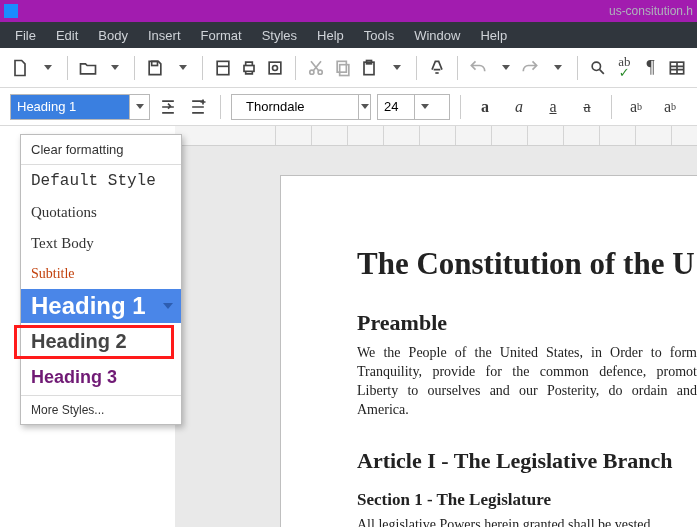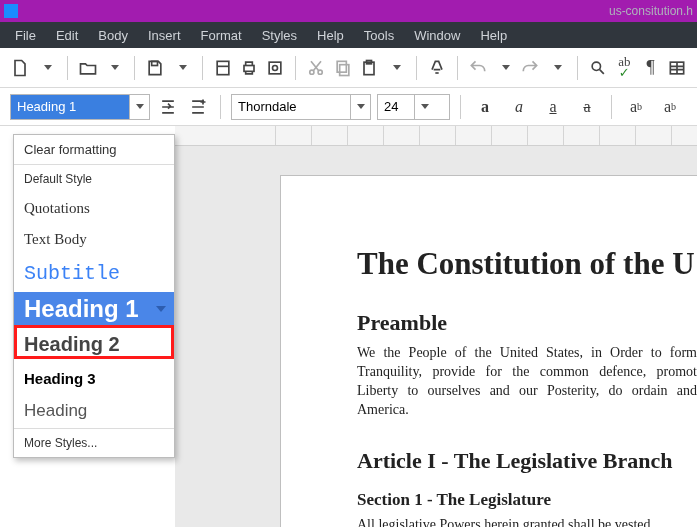--- a/index.html
+++ b/index.html
@@ -13,21 +13,21 @@
 .tool { width: 24px; height: 24px; display: flex; align-items: center; justify-content: center; color: #444; }
 .tool svg { width: 20px; height: 20px; }
 .arrow-small::after { content: ""; border-left: 4px solid transparent; border-right: 4px solid transparent; border-top: 5px solid #555; margin-left: 3px; display: inline-block; }
 .sep { width: 1px; height: 24px; background: #ccc; margin: 0 4px; }
 .toolbar2 { background: #fff; border-bottom: 1px solid #d9d9d9; height: 38px; display: flex; align-items: center; padding: 0 10px; gap: 6px; position: relative; z-index: 10; }
 .combo { border: 1px solid #b8b8b8; height: 26px; display: flex; align-items: center; background: #fff; }
 .combo input { border: none; outline: none; padding: 0 6px; font-size: 13px; height: 100%; }
 .combo .drop { width: 20px; display: flex; align-items: center; justify-content: center; border-left: 1px solid #b8b8b8; height: 100%; }
 .combo .drop::before { content: ""; border-left: 4px solid transparent; border-right: 4px solid transparent; border-top: 5px solid #555; }
 .fmtbtn { font-family: Georgia, "Times New Roman", serif; font-size: 16px; color: #3a3a3a; width: 28px; height: 24px; display: flex; align-items: center; justify-content: center; }
-.big-dropdown { position: absolute; left: 13px; top: 134px; width: 162px; background: #fff; border: 1px solid #bcbcbc; box-shadow: 2px 3px 6px rgba(0,0,0,.25); z-index: 50; }
+.big-dropdown { position: absolute; left: 20px; top: 134px; width: 162px; background: #fff; border: 1px solid #bcbcbc; box-shadow: 2px 3px 6px rgba(0,0,0,.25); z-index: 50; }
 .big-dropdown .item { padding: 7px 10px; color: #333; cursor: default; }
 .big-dropdown .sep-line { border-top: 1px solid #dcdcdc; margin: 0; }
 .hl-box { position: absolute; border: 3px solid #ff1a1a; pointer-events: none; z-index: 60; }
 .ruler { position: absolute; left: 175px; right: 0; top: 126px; height: 20px; background: #f4f4f4; border-bottom: 1px solid #d0d0d0; z-index: 1; }
 .ruler .ticks { position:absolute; left:100px; right:0; top:0; bottom:0; background: repeating-linear-gradient(90deg, #999 0, #999 1px, transparent 1px, transparent 36px); opacity:.35; }
 .doc-gray { position: absolute; left: 175px; right: 0; top: 146px; bottom: 0; background: #e9e9e9; z-index: 0; }
 .page { position: absolute; left: 280px; top: 175px; width: 700px; min-height: 600px; background: #fff; border: 1px solid #bfbfbf; padding: 70px 0 0 76px; font-family: "Times New Roman", Thorndale, Georgia, serif; color: #222; }
 .page h1 { font-size: 31px; font-weight: 700; margin-bottom: 22px; }
 .page h2 { font-size: 22px; font-weight: 700; margin-top: 28px; margin-bottom: 8px; }
 .page h3 { font-size: 17px; font-weight: 700; margin-top: 16px; margin-bottom: 6px; }
@@ -166,21 +166,21 @@
       </svg>
     </div>
   <div class="tool">
       <svg viewBox="0 0 24 24" fill="none" stroke="#444" stroke-width="2">
         <path d="M5 5h14M5 12h14M5 19h14"></path>
         <path d="M18 3v6M15 6h6"></path>
       </svg>
     </div>
   <div class="sep"></div>
   <div class="combo" style="width:140px">
-    <input style="width: 118px;" value="Thorndale">
+    <input style="width: 118px; margin-left: 8px;" value="Thorndale">
     <div class="drop"></div>
   </div>
   <div class="combo" style="width:73px">
     <input style="width: 36px;" value="24">
     <div class="drop"></div>
   </div>
   <div class="sep"></div>
   <div class="fmtbtn" style="font-weight:700;">a</div>
   <div class="fmtbtn" style="font-style:italic;">a</div>
   <div class="fmtbtn" style="text-decoration:underline;">a</div>
@@ -200,28 +200,27 @@
   <h2>Preamble</h2>
   <p>We the People of the United States, in Order to form Tranquility, provide for the common defence, promot Liberty to ourselves and our Posterity, do ordain and America.</p>
   <h2>Article I - The Legislative Branch</h2>
   <h3>Section 1 - The Legislature</h3>
   <p>All legislative Powers herein granted shall be vested</p>
 </div>
 
 <div class="big-dropdown">
   <div class="item" style="font-size:13px">Clear formatting</div>
   <div class="sep-line"></div>
-  <div class="item" style="font-family:Liberation Sans, sans-serif; font-size:12px">Default Style</div>
+  <div class="item" style="font-family:Liberation Mono, monospace; font-size:16px">Default Style</div>
   <div class="item" style="font-family:'Times New Roman',serif; font-size:15px">Quotations</div>
   <div class="item" style="font-family:'Times New Roman',serif; font-size:15px">Text Body</div>
-  <div class="item" style="font-family:Liberation Mono, monospace; font-size:20px; color:#3b82f6">Subtitle</div>
+  <div class="item" style="font-family:Liberation Serif, serif; font-size:14px; color:#c2410c">Subtitle</div>
   <div class="item" style="font-family:'Liberation Sans',Arial,sans-serif; font-size:24px; font-weight:700; background:#4a86e8; color:#fff; padding-top:3px; padding-bottom:3px; position:relative">
     <span>Heading 1</span>
     <span style="position:absolute; right:8px; top:50%; transform:translateY(-50%); border-left:5px solid transparent; border-right:5px solid transparent; border-top:6px solid #2d5db0;"></span>
   </div>
   <div class="item" style="font-family:'Liberation Sans',Arial,sans-serif; font-size:20px; font-weight:700; color:#444">Heading 2</div>
-  <div class="item" style="font-family:'Liberation Sans',Arial,sans-serif; font-size:15px; font-weight:700; color:#000000">Heading 3</div>
-  <div class="item" style="font-family:'Liberation Sans',Arial,sans-serif; font-size:17px; color:#555">Heading</div>
+  <div class="item" style="font-family:'Liberation Sans',Arial,sans-serif; font-size:18px; font-weight:700; color:#701a75">Heading 3</div>
   <div class="sep-line"></div>
   <div class="item" style="font-size:12px">More Styles...</div>
 </div>
 
 <div class="hl-box" style="left:14px; top:325px; width:160px; height:34px"></div>
 
 </body></html>

